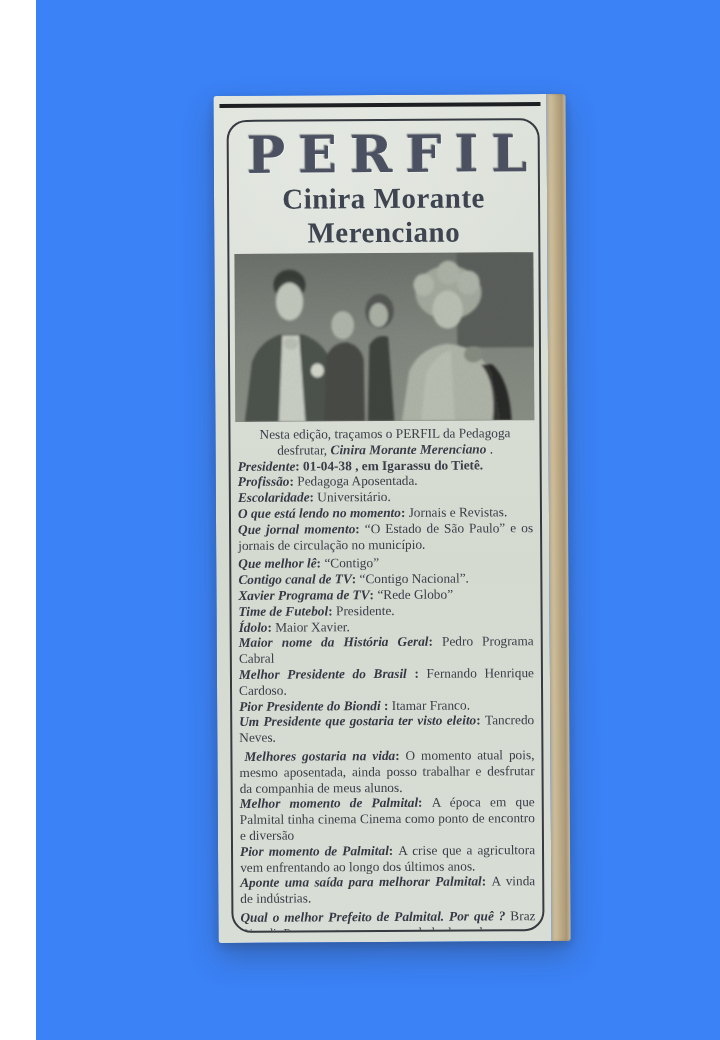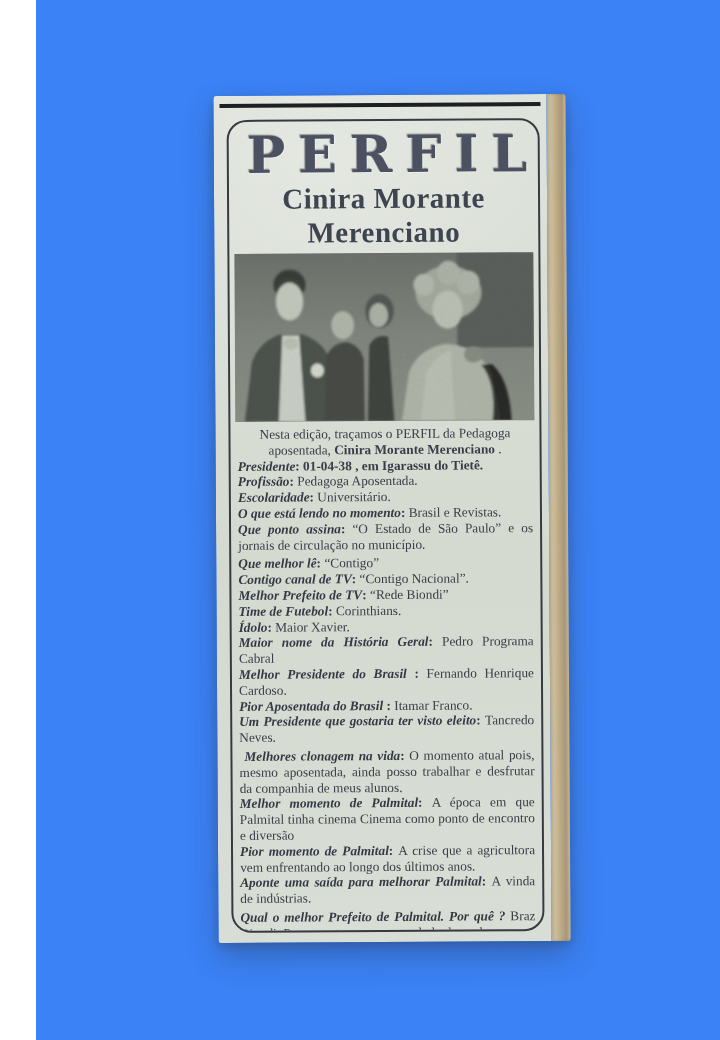--- a/index.html
+++ b/index.html
@@ -47,21 +47,21 @@
     font-size:29px;line-height:34px;letter-spacing:.5px;
   }
   .photo{
     margin:4px 0 0 0;width:100%;height:168px;overflow:hidden;background:#7f847e;
   }
   .photo svg{display:block;width:100%;height:100%;}
   .intro{
     margin:5px 2px 0 2px;text-align:center;
     font-size:13.3px;line-height:15.8px;color:#383d47;
   }
-  .intro .name{font-weight:bold;}
+  .intro .name{font-style:italic;font-weight:bold;}
   .qa{
     margin:0 2px;text-align:justify;
     font-size:13.3px;line-height:15.8px;color:#383d47;
   }
   .qa .qa-label{font-weight:bold;font-style:italic;color:#343944;}
   .qa .qa-sep{font-weight:bold;}
   .qa .qa-value.bold{font-weight:bold;}
   .qa.indent{text-indent:5px;}
   .qa.gap{margin-top:3px;}
 </style>
@@ -122,53 +122,53 @@
               <path d="M196,168 L202,120 Q214,100 228,98 L232,168 Z" fill="#bcc1b5"></path>
               <ellipse cx="252" cy="102" rx="10" ry="8" fill="#888d82"></ellipse>
               <path d="M260,112 Q276,130 272,168 L292,168 Q290,128 272,112 Z" fill="#a8ad a1" opacity="0.7"></path>
             </g>
             <rect width="316" height="168" filter="url(#grain)" opacity="0.22" style="mix-blend-mode:multiply"></rect>
           </svg>
         </div>
 
         <p class="intro">
           <span>Nesta edição,  traçamos o PERFIL da Pedagoga</span><br>
-          <span>aposentada, </span><span class="name">Cinira Morante Merenciano</span><span> .</span>
+          <span>desfrutar, </span><span class="name">Cinira Morante Merenciano</span><span> .</span>
         </p>
 
         <div id="qa-list">
   <p class="qa"><span class="qa-label">Presidente</span><span class="qa-sep">: </span><span class="qa-value bold">01-04-38 , em Igarassu do Tietê.</span></p>
 
   <p class="qa"><span class="qa-label">Profissão</span><span class="qa-sep">: </span><span class="qa-value">Pedagoga Aposentada.</span></p>
 
   <p class="qa"><span class="qa-label">Escolaridade</span><span class="qa-sep">: </span><span class="qa-value">Universitário.</span></p>
 
-  <p class="qa"><span class="qa-label">O que está lendo no momento</span><span class="qa-sep">: </span><span class="qa-value">Brasil e Revistas.</span></p>
+  <p class="qa"><span class="qa-label">O que está lendo no momento</span><span class="qa-sep">: </span><span class="qa-value">Jornais e Revistas.</span></p>
 
-  <p class="qa"><span class="qa-label">Que ponto assina</span><span class="qa-sep">: </span><span class="qa-value">“O Estado de São Paulo”  e os jornais de circulação no município.</span></p>
+  <p class="qa"><span class="qa-label">Que jornal momento</span><span class="qa-sep">: </span><span class="qa-value">“O Estado de São Paulo”  e os jornais de circulação no município.</span></p>
 
   <p class="qa gap"><span class="qa-label">Que melhor lê</span><span class="qa-sep">: </span><span class="qa-value">“Contigo”</span></p>
 
   <p class="qa"><span class="qa-label">Contigo canal de TV</span><span class="qa-sep">:  </span><span class="qa-value">“Contigo Nacional”.</span></p>
 
-  <p class="qa"><span class="qa-label">Melhor Prefeito de TV</span><span class="qa-sep">: </span><span class="qa-value">“Rede Biondi”</span></p>
+  <p class="qa"><span class="qa-label">Xavier Programa de TV</span><span class="qa-sep">: </span><span class="qa-value">“Rede Globo”</span></p>
 
-  <p class="qa"><span class="qa-label">Time de Futebol</span><span class="qa-sep">: </span><span class="qa-value">Corinthians.</span></p>
+  <p class="qa"><span class="qa-label">Time de Futebol</span><span class="qa-sep">: </span><span class="qa-value">Presidente.</span></p>
 
   <p class="qa"><span class="qa-label">Ídolo</span><span class="qa-sep">: </span><span class="qa-value">Maior Xavier.</span></p>
 
   <p class="qa"><span class="qa-label">Maior nome da História Geral</span><span class="qa-sep">: </span><span class="qa-value">Pedro Programa Cabral</span></p>
 
   <p class="qa"><span class="qa-label">Melhor Presidente do Brasil</span><span class="qa-sep"> : </span><span class="qa-value">Fernando Henrique Cardoso.</span></p>
 
-  <p class="qa"><span class="qa-label">Pior Aposentada do Brasil</span><span class="qa-sep"> : </span><span class="qa-value">Itamar Franco.</span></p>
+  <p class="qa"><span class="qa-label">Pior Presidente do Biondi</span><span class="qa-sep"> : </span><span class="qa-value">Itamar Franco.</span></p>
 
   <p class="qa"><span class="qa-label">Um Presidente que gostaria ter visto eleito</span><span class="qa-sep">: </span><span class="qa-value">Tancredo Neves.</span></p>
 
-  <p class="qa indent gap"><span class="qa-label">Melhores clonagem na vida</span><span class="qa-sep">: </span><span class="qa-value">O momento atual pois, mesmo aposentada, ainda posso trabalhar e desfrutar da companhia de meus alunos.</span></p>
+  <p class="qa indent gap"><span class="qa-label">Melhores gostaria na vida</span><span class="qa-sep">: </span><span class="qa-value">O momento atual pois, mesmo aposentada, ainda posso trabalhar e desfrutar da companhia de meus alunos.</span></p>
 
   <p class="qa"><span class="qa-label">Melhor momento de Palmital</span><span class="qa-sep">: </span><span class="qa-value">A época em que Palmital tinha cinema Cinema como ponto de encontro e  diversão</span></p>
 
   <p class="qa"><span class="qa-label">Pior momento de Palmital</span><span class="qa-sep">: </span><span class="qa-value">A crise que a agricultora vem enfrentando ao longo dos últimos anos.</span></p>
 
   <p class="qa"><span class="qa-label">Aponte uma saída para melhorar Palmital</span><span class="qa-sep">:  </span><span class="qa-value">A vinda de indústrias.</span></p>
 
   <p class="qa gap"><span class="qa-label">Qual o melhor Prefeito de Palmital. Por quê ?</span><span class="qa-sep"> </span><span class="qa-value">Braz Biondi. Porque esteve sempre ao lado dos pobres.</span></p>
 
   <p class="qa"><span class="qa-label">* A presente coluna contém selo de proteção contra clonagem.</span></p>

